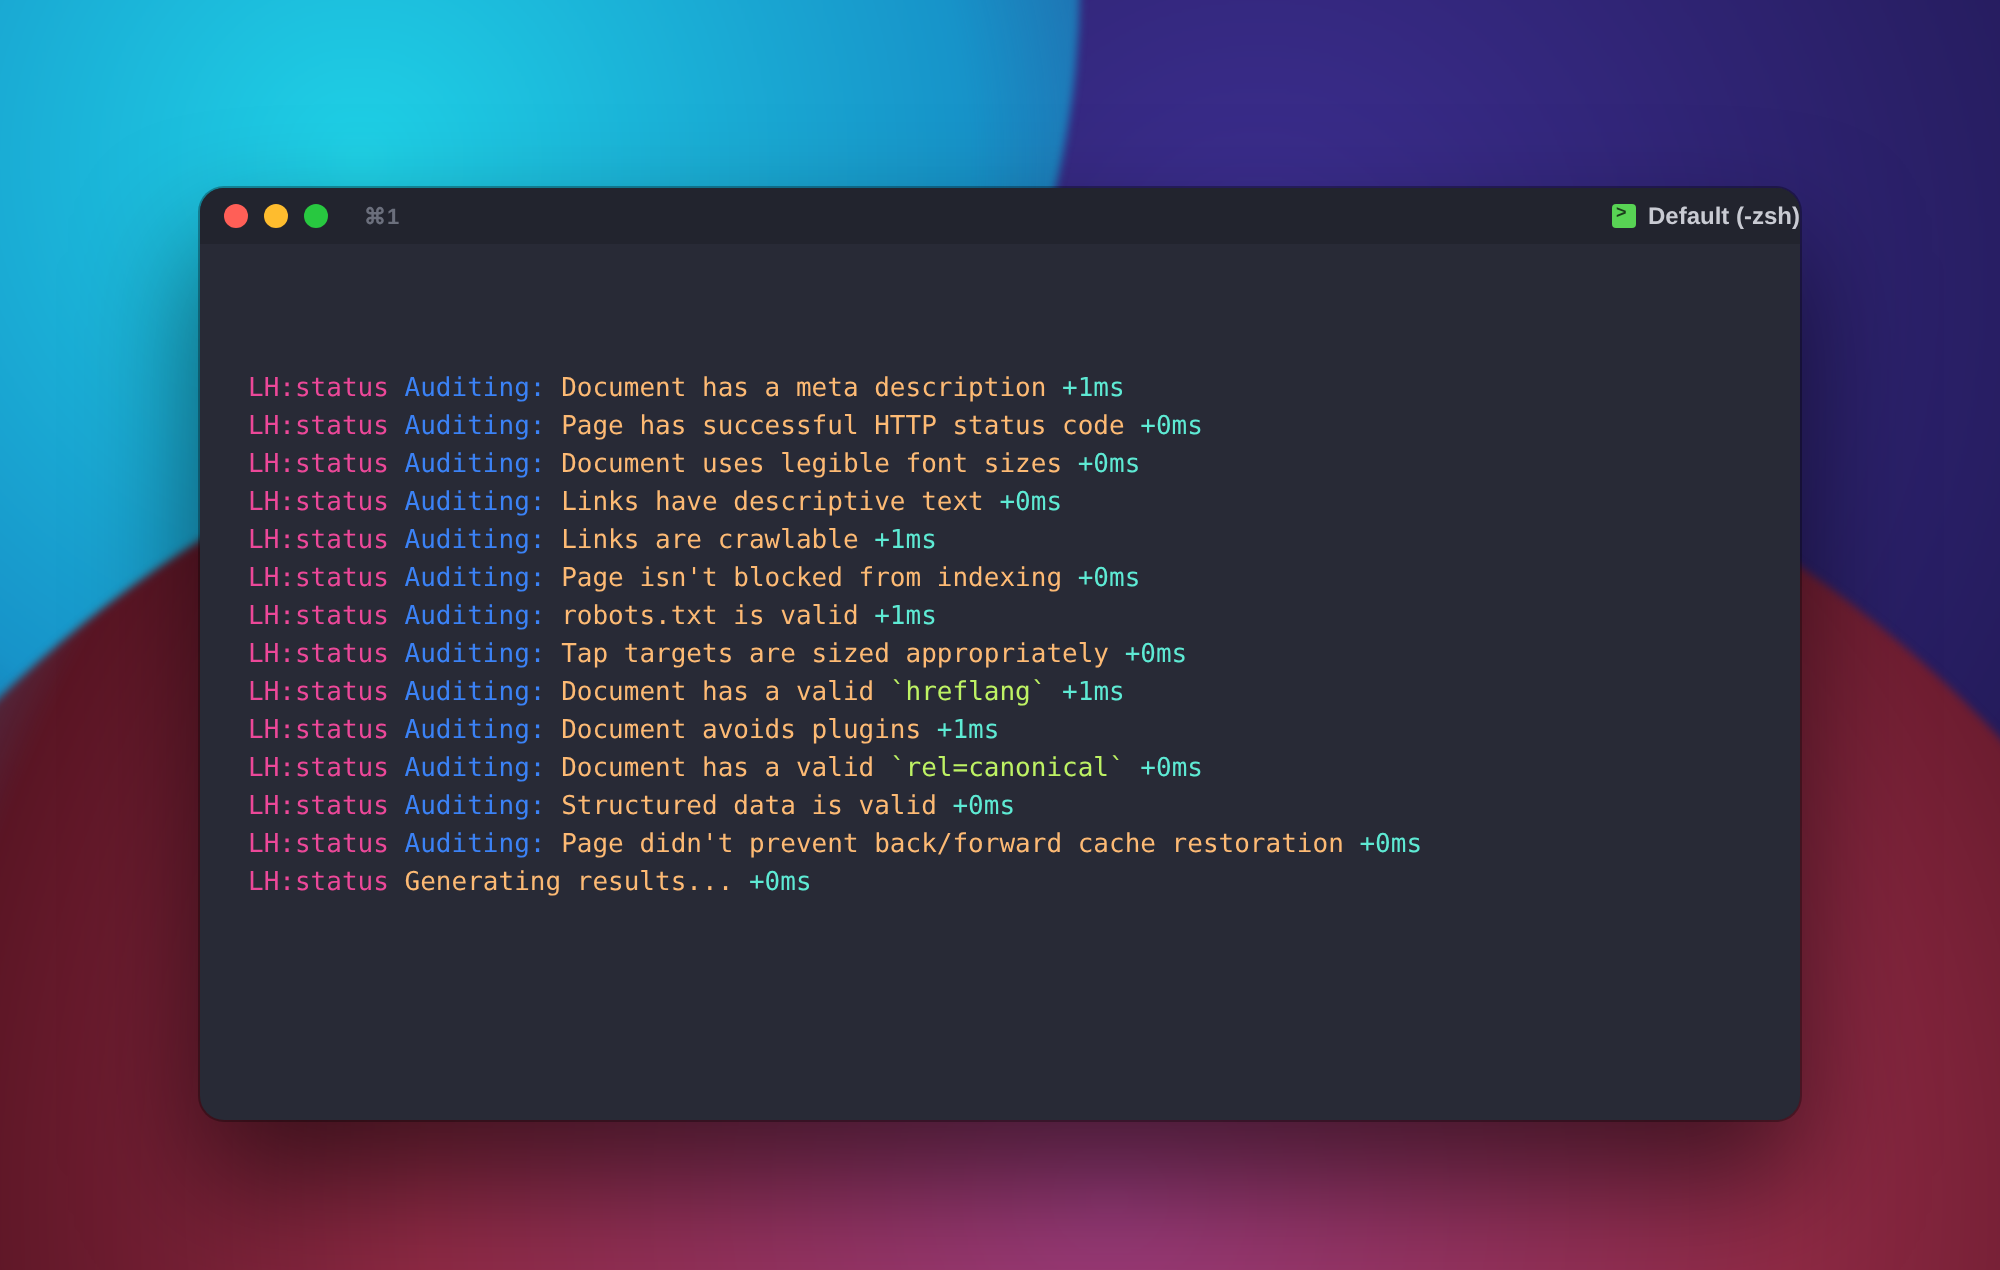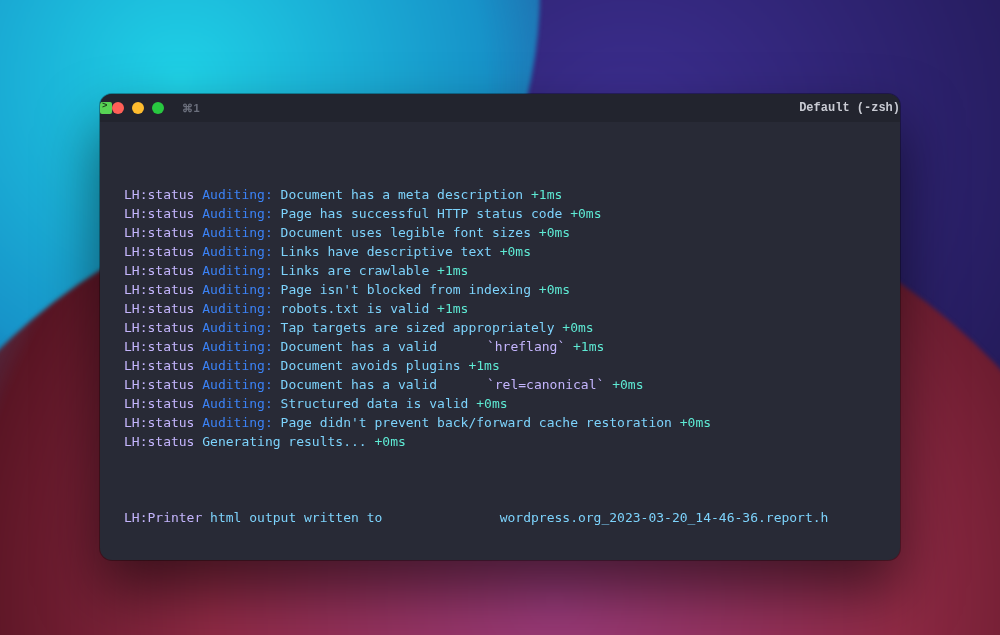--- a/index.html
+++ b/index.html
@@ -51,24 +51,23 @@
   .dot.yellow { background: #febc2e; }
   .dot.green { background: #28c840; }
   .tab-indicator {
     margin-left: 18px;
     color: #6b6f7c;
     font-size: 11px; letter-spacing: 0.5px;
     font-weight: 600;
   }
   .title-center {
     position: absolute; left: 0; right: 0;
-    display: flex; justify-content: space-between; align-items: center;
+    display: flex; justify-content: flex-end; align-items: center;
     gap: 6px;
     pointer-events: none;
-    font-family: Liberation Mono, monospace;
   }
   .shell-icon {
     width: 12px; height: 12px;
     background: #58d354;
     border-radius: 2px;
     position: relative;
   }
   .shell-icon::after {
     content: ">";
     position: absolute; left: 2px; top: -1px;
@@ -81,24 +80,24 @@
     flex: 1 1 auto;
     padding: 6px 8px 6px 8px;
     font-family: "SF Mono", ui-monospace, Menlo, Consolas, monospace;
     font-size: 13px;
     line-height: 19px;
     color: #e6e6e6;
     white-space: pre-wrap;
     word-break: break-all;
     overflow: hidden;
   }
-  .prefix { color: #c4b5fd; text-align: center; }        
+  .prefix { color: #ec4899; text-align: center; }        
   .audit  { color: #3b82f6; }        
-  .msg    { color: #7dd3fc; }
-  .code   { color: #c4b5fd; margin-left: 42px; }
+  .msg    { color: #fdba74; }
+  .code   { color: #bef264; }
   .time   { color: #5eead4; }
   .line { display: block; }
   .indent { padding-left: 16px; display: block; }
 </style>
 </head>
 <body>
 
 <div class="bg-blob blob2"></div>
 <div class="bg-blob blob1"></div>
 <div class="bg-blob blob3"></div>
@@ -114,21 +113,21 @@
     <div class="title-center">
       <span class="shell-icon"></span>
       <span class="title-text">Default (-zsh)</span>
     </div>
   </div>
 
   <div class="term-body" id="term-body">
     
     <span id="status-lines"><span class="line indent"><span class="prefix">LH:status</span> <span class="audit">Auditing:</span> <span class="msg">Document has a meta description</span> <span class="time">+1ms</span></span><span class="line indent"><span class="prefix">LH:status</span> <span class="audit">Auditing:</span> <span class="msg">Page has successful HTTP status code</span> <span class="time">+0ms</span></span><span class="line indent"><span class="prefix">LH:status</span> <span class="audit">Auditing:</span> <span class="msg">Document uses legible font sizes</span> <span class="time">+0ms</span></span><span class="line indent"><span class="prefix">LH:status</span> <span class="audit">Auditing:</span> <span class="msg">Links have descriptive text</span> <span class="time">+0ms</span></span><span class="line indent"><span class="prefix">LH:status</span> <span class="audit">Auditing:</span> <span class="msg">Links are crawlable</span> <span class="time">+1ms</span></span><span class="line indent"><span class="prefix">LH:status</span> <span class="audit">Auditing:</span> <span class="msg">Page isn't blocked from indexing</span> <span class="time">+0ms</span></span><span class="line indent"><span class="prefix">LH:status</span> <span class="audit">Auditing:</span> <span class="msg">robots.txt is valid</span> <span class="time">+1ms</span></span><span class="line indent"><span class="prefix">LH:status</span> <span class="audit">Auditing:</span> <span class="msg">Tap targets are sized appropriately</span> <span class="time">+0ms</span></span><span class="line indent"><span class="prefix">LH:status</span> <span class="audit">Auditing:</span> <span class="msg">Document has a valid </span><span class="code">`hreflang`</span><span class="msg"></span> <span class="time">+1ms</span></span><span class="line indent"><span class="prefix">LH:status</span> <span class="audit">Auditing:</span> <span class="msg">Document avoids plugins</span> <span class="time">+1ms</span></span><span class="line indent"><span class="prefix">LH:status</span> <span class="audit">Auditing:</span> <span class="msg">Document has a valid </span><span class="code">`rel=canonical`</span><span class="msg"></span> <span class="time">+0ms</span></span><span class="line indent"><span class="prefix">LH:status</span> <span class="audit">Auditing:</span> <span class="msg">Structured data is valid</span> <span class="time">+0ms</span></span><span class="line indent"><span class="prefix">LH:status</span> <span class="audit">Auditing:</span> <span class="msg">Page didn't prevent back/forward cache restoration</span> <span class="time">+0ms</span></span><span class="line indent"><span class="prefix">LH:status</span> <span class="msg">Generating results...</span> <span class="time">+0ms</span></span></span>
 
-    <span class="line indent"><span class="prefix">LH:Printer</span> <span class="msg">html output written to</span>               <span class="msg">wordpress.org_2023-03-20_14-46-36.report.h</span></span>
+    
 
     
 
     
 
     
   </div>
 </div>
 
 </body></html>

